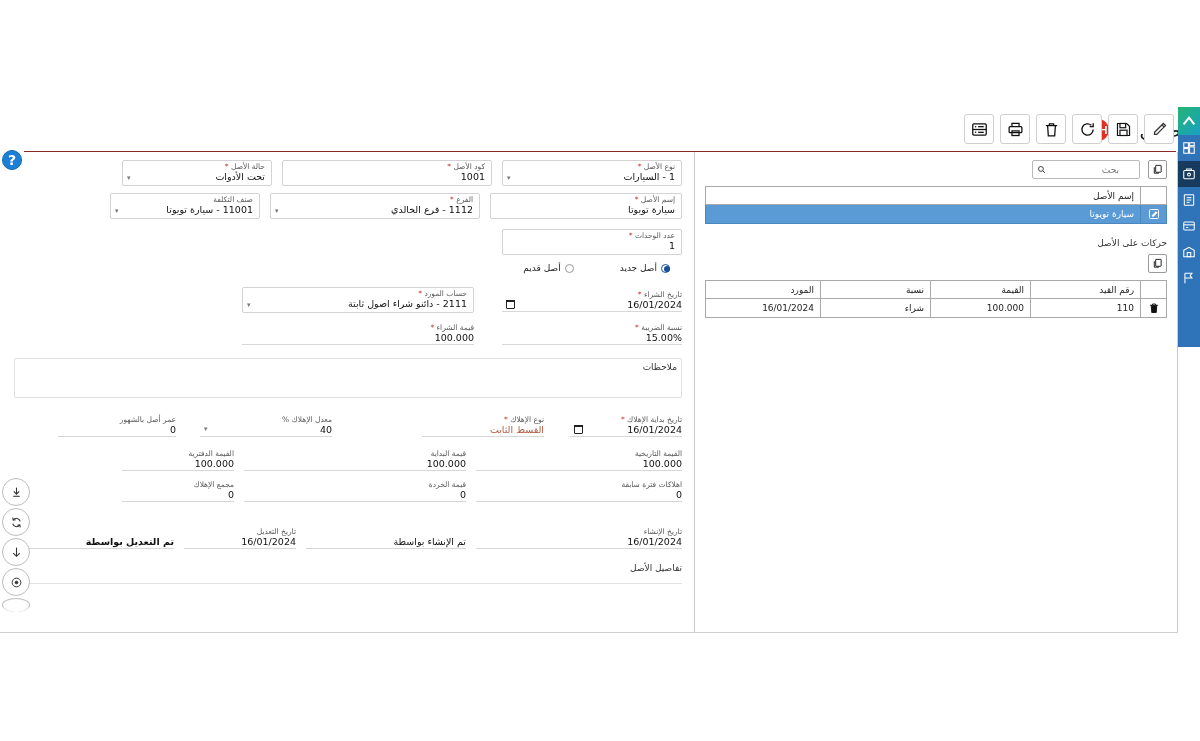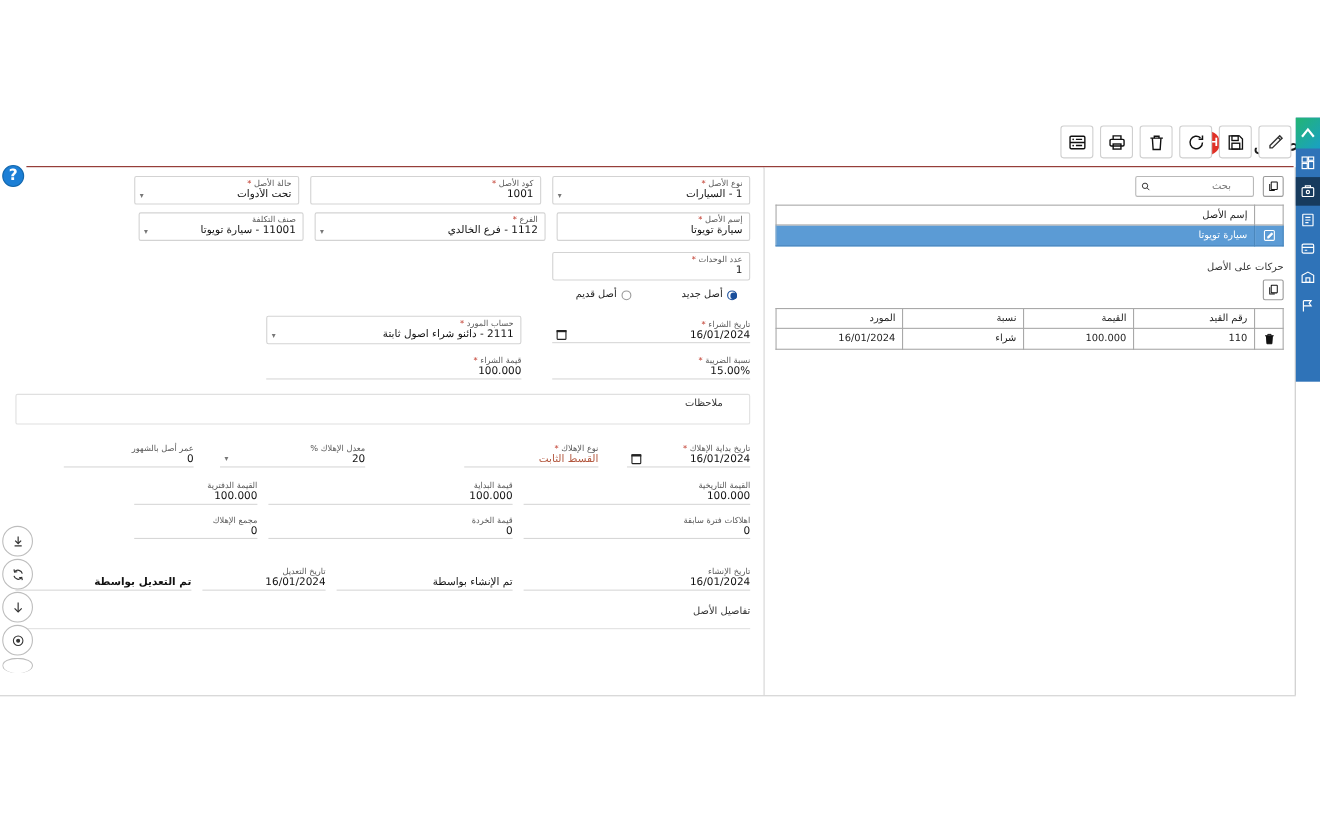--- a/index.html
+++ b/index.html
@@ -152,22 +152,22 @@
     background:#fff; position:relative; cursor:pointer;
   }
   .radio.on{ border-color:#1a4f9c; }
   .radio.on::after{
     content:""; position:absolute; left:1.5px; top:1.5px; width:6px; height:6px;
     border-radius:50%; background:#1a4f9c;
   }
   .radio-opt{ display:flex; align-items:center; gap:4px; cursor:pointer; }
 
   .notes-box{
-    margin-top:13px; border:1px solid #e0e0e0; border-radius:2px; height:28px;
-    background:#fff; padding:3px 24px; font-size:9px; color:#333; text-align:right;
+    margin-top:13px; border:1px solid #e0e0e0; border-radius:2px; height:40px;
+    background:#fff; padding:3px 4px; font-size:9px; color:#333; text-align:right;
   }
 
   
   .rail{
     position:absolute; left:2px; top:478px; display:flex; flex-direction:column; gap:2px;
     z-index:6;
   }
   .rail .fab{
     width:28px; height:28px; border-radius:50%; border:1px solid #bdbdbd; background:#fff;
     display:flex; align-items:center; justify-content:center; cursor:pointer;
@@ -362,21 +362,21 @@
           <div class="val ltr">1001</div>
         </div>
         <div class="fld boxed" style="width:150px;">
           <div class="lbl">حالة الأصل<span class="req"> *</span></div>
           <div class="val">تحت الأدوات</div>
           <span class="caret">▾</span>
         </div>
       </div>
 
       <div class="row" style="margin-top:7px;">
-        <div class="fld boxed" style="width:176px;">
+        <div class="fld boxed" style="width:192px;">
           <div class="lbl">إسم الأصل<span class="req"> *</span></div>
           <div class="val">سيارة تويوتا</div>
         </div>
         <div class="fld boxed" style="width:210px;">
           <div class="lbl">الفرع<span class="req"> *</span></div>
           <div class="val">1112 - فرع الخالدي</div>
           <span class="caret">▾</span>
         </div>
         <div class="fld boxed" style="width:150px;padding-left:17px;">
           <div class="lbl">صنف التكلفة</div>
@@ -438,21 +438,21 @@
           <div class="lbl">تاريخ بداية الإهلاك<span class="req"> *</span></div>
           <div class="val ltr">16/01/2024</div>
           <span class="calicon"></span>
         </div>
         <div class="fld underline" style="width:122px; margin-right:16px;">
           <div class="lbl">نوع الإهلاك<span class="req"> *</span></div>
           <div class="val" style="color:#b3583f;">القسط الثابت</div>
         </div>
         <div class="fld underline" style="width:132px; margin-right:80px;">
           <div class="lbl">معدل الإهلاك %</div>
-          <div class="val ltr">20</div>
+          <div class="val ltr">40</div>
           <span class="caret">▾</span>
         </div>
         <div class="fld underline" style="width:118px; margin-right:14px;">
           <div class="lbl">عمر أصل بالشهور</div>
           <div class="val ltr">0</div>
         </div>
       </div>
 
       <div class="row" style="margin-top:9px;">
         <div class="fld underline" style="width:206px;">

